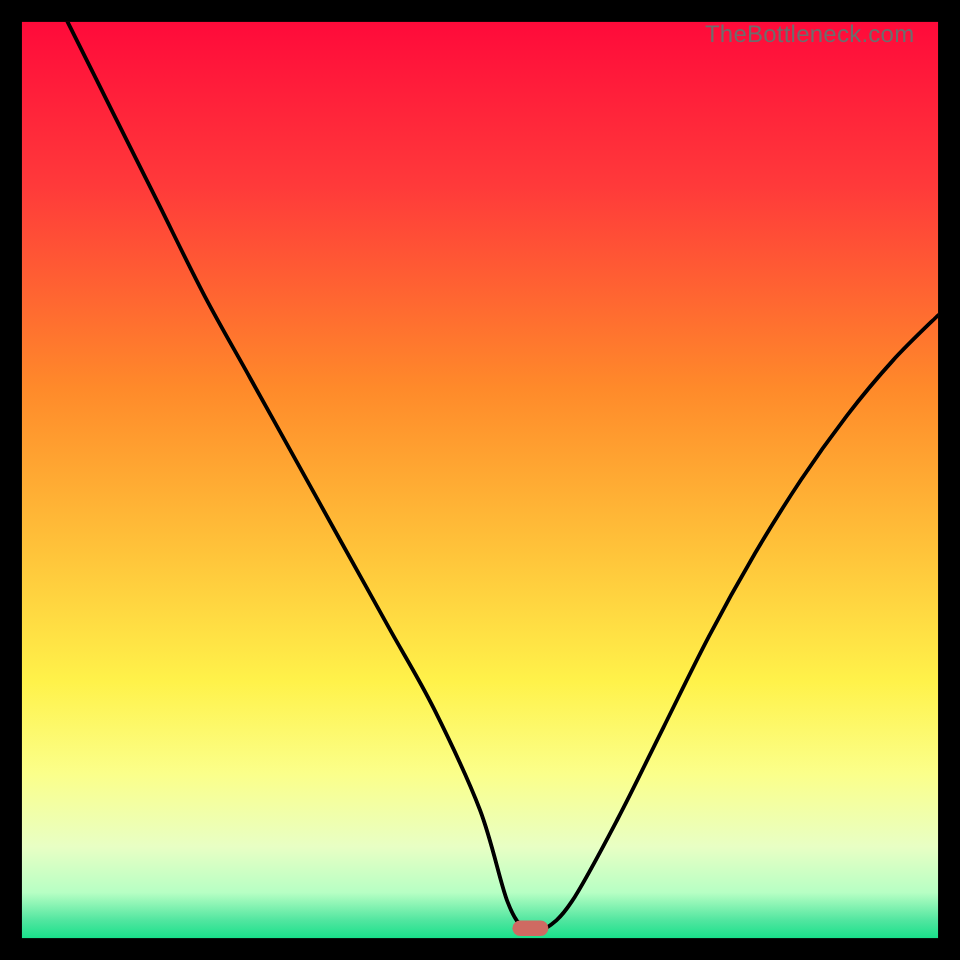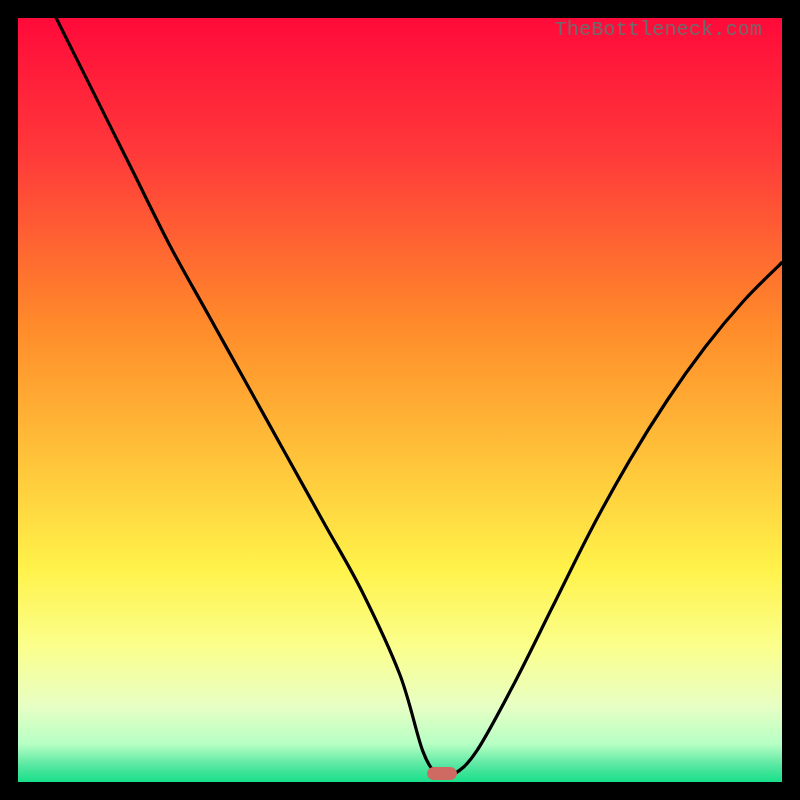--- a/index.html
+++ b/index.html
@@ -43,21 +43,20 @@
   }
   .watermark {
     position: absolute;
     top: 0px;
     right: 20px;
     color: #6d6d6d;
     font-size: 20px;
     font-weight: 500;
     letter-spacing: 0.2px;
     white-space: nowrap;
-    font-family: Liberation Mono, monospace;
   }
   .marker {
     position: absolute;
     width: 30px;
     height: 13px;
     border-radius: 7px;
     background: #cf6a62;
   }
   
 </style>

